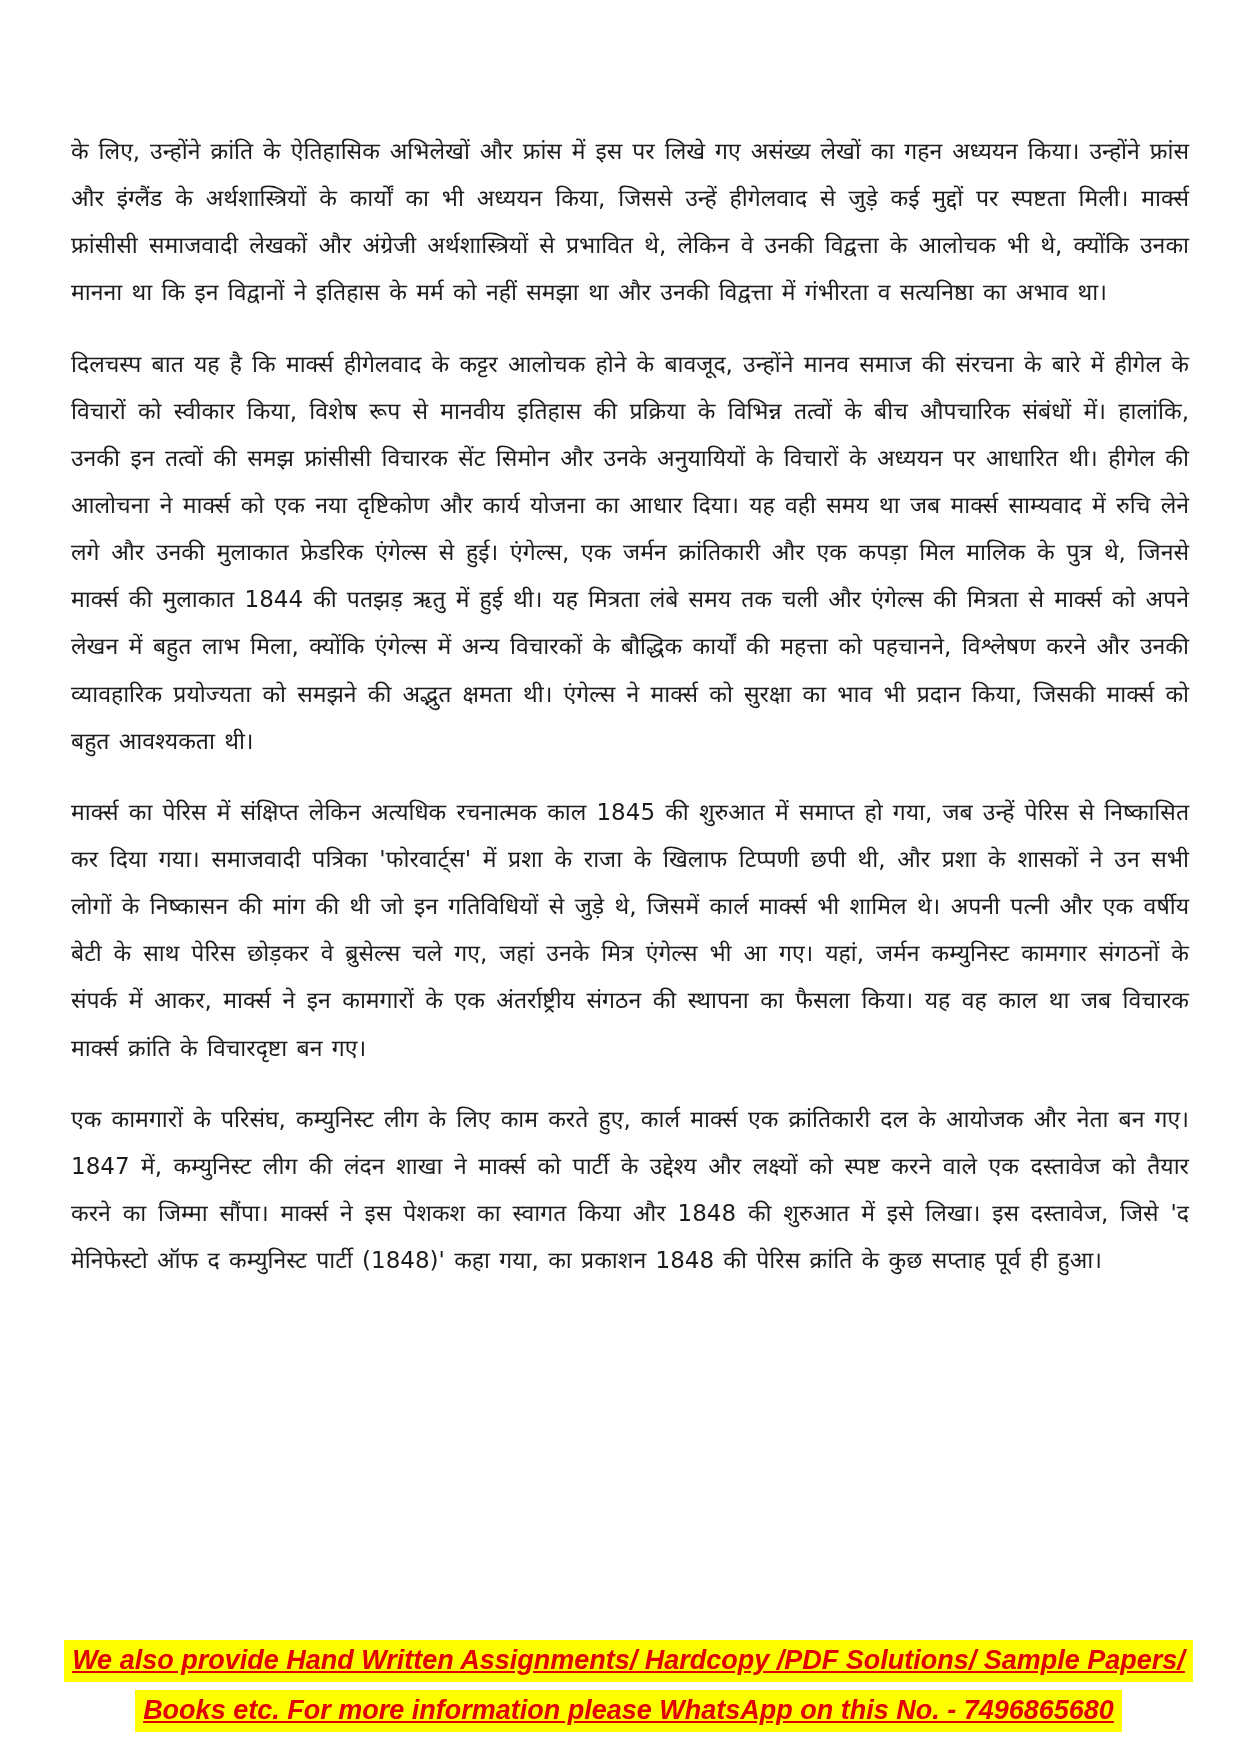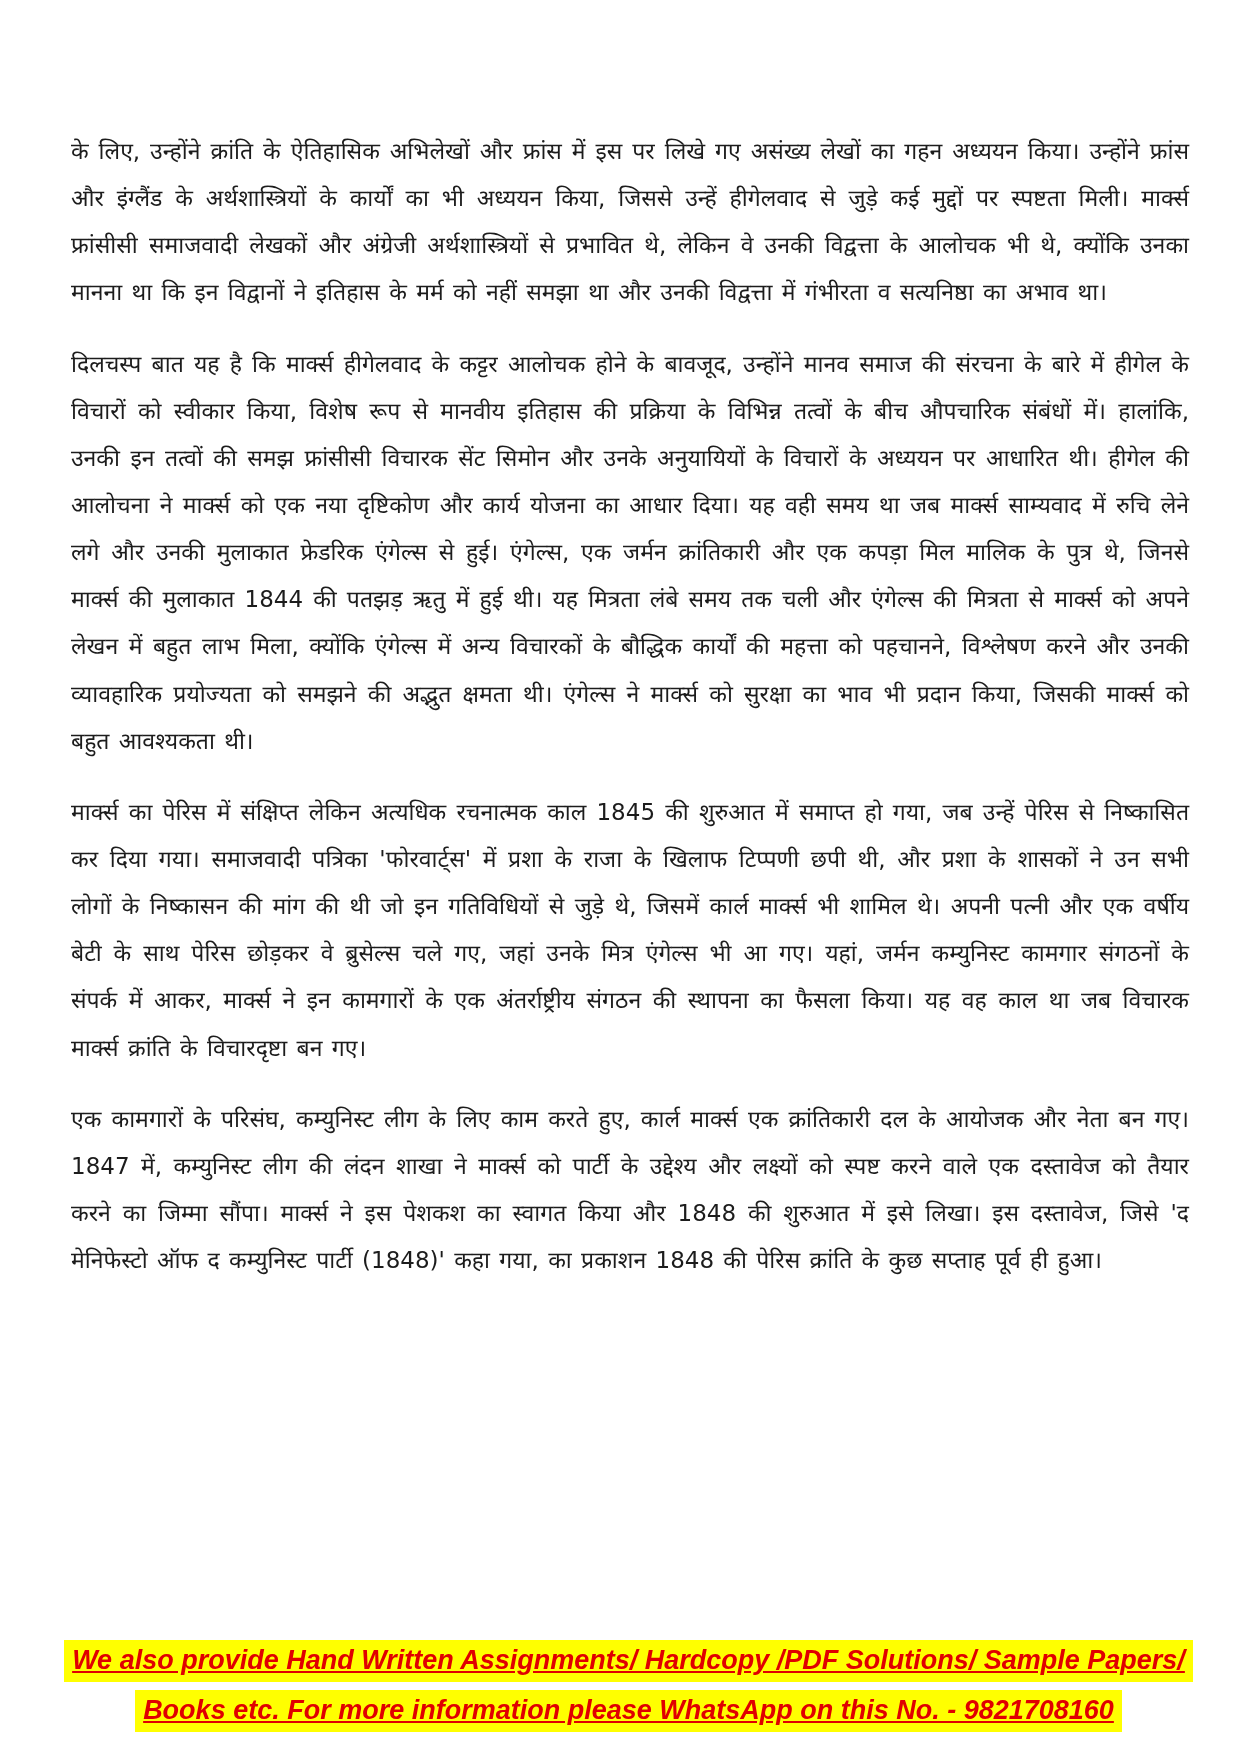--- a/index.html
+++ b/index.html
@@ -67,17 +67,17 @@
     <p class="para">दिलचस्प बात यह है कि मार्क्स हीगेलवाद के कट्टर आलोचक होने के बावजूद, उन्होंने मानव समाज की संरचना के बारे में हीगेल के विचारों को स्वीकार किया, विशेष रूप से मानवीय इतिहास की प्रक्रिया के विभिन्न तत्वों के बीच औपचारिक संबंधों में। हालांकि, उनकी इन तत्वों की समझ फ्रांसीसी विचारक सेंट सिमोन और उनके अनुयायियों के विचारों के अध्ययन पर आधारित थी। हीगेल की आलोचना ने मार्क्स को एक नया दृष्टिकोण और कार्य योजना का आधार दिया। यह वही समय था जब मार्क्स साम्यवाद में रुचि लेने लगे और उनकी मुलाकात फ्रेडरिक एंगेल्स से हुई। एंगेल्स, एक जर्मन क्रांतिकारी और एक कपड़ा मिल मालिक के पुत्र थे, जिनसे मार्क्स की मुलाकात 1844 की पतझड़ ऋतु में हुई थी। यह मित्रता लंबे समय तक चली और एंगेल्स की मित्रता से मार्क्स को अपने लेखन में बहुत लाभ मिला, क्योंकि एंगेल्स में अन्य विचारकों के बौद्धिक कार्यों की महत्ता को पहचानने, विश्लेषण करने और उनकी व्यावहारिक प्रयोज्यता को समझने की अद्भुत क्षमता थी। एंगेल्स ने मार्क्स को सुरक्षा का भाव भी प्रदान किया, जिसकी मार्क्स को बहुत आवश्यकता थी।</p>
     <p class="para">मार्क्स का पेरिस में संक्षिप्त लेकिन अत्यधिक रचनात्मक काल 1845 की शुरुआत में समाप्त हो गया, जब उन्हें पेरिस से निष्कासित कर दिया गया। समाजवादी पत्रिका 'फोरवार्ट्स' में प्रशा के राजा के खिलाफ टिप्पणी छपी थी, और प्रशा के शासकों ने उन सभी लोगों के निष्कासन की मांग की थी जो इन गतिविधियों से जुड़े थे, जिसमें कार्ल मार्क्स भी शामिल थे। अपनी पत्नी और एक वर्षीय बेटी के साथ पेरिस छोड़कर वे ब्रुसेल्स चले गए, जहां उनके मित्र एंगेल्स भी आ गए। यहां, जर्मन कम्युनिस्ट कामगार संगठनों के संपर्क में आकर, मार्क्स ने इन कामगारों के एक अंतर्राष्ट्रीय संगठन की स्थापना का फैसला किया। यह वह काल था जब विचारक मार्क्स क्रांति के विचारदृष्टा बन गए।</p>
     <p class="para">एक कामगारों के परिसंघ, कम्युनिस्ट लीग के लिए काम करते हुए, कार्ल मार्क्स एक क्रांतिकारी दल के आयोजक और नेता बन गए। 1847 में, कम्युनिस्ट लीग की लंदन शाखा ने मार्क्स को पार्टी के उद्देश्य और लक्ष्यों को स्पष्ट करने वाले एक दस्तावेज को तैयार करने का जिम्मा सौंपा। मार्क्स ने इस पेशकश का स्वागत किया और 1848 की शुरुआत में इसे लिखा। इस दस्तावेज, जिसे 'द मेनिफेस्टो ऑफ द कम्युनिस्ट पार्टी (1848)' कहा गया, का प्रकाशन 1848 की पेरिस क्रांति के कुछ सप्ताह पूर्व ही हुआ।</p>
   </div>
 
   <div class="footer">
     <div>
       <span class="footer-line">We also provide Hand Written Assignments/ Hardcopy /PDF Solutions/ Sample Papers/</span>
     </div>
     <div>
-      <span class="footer-line">Books etc. For more information please WhatsApp on this No. - 9821708160</span>
+      <span class="footer-line">Books etc. For more information please WhatsApp on this No. - 7496865680</span>
     </div>
   </div>
 
 </div>
 
 </body></html>

